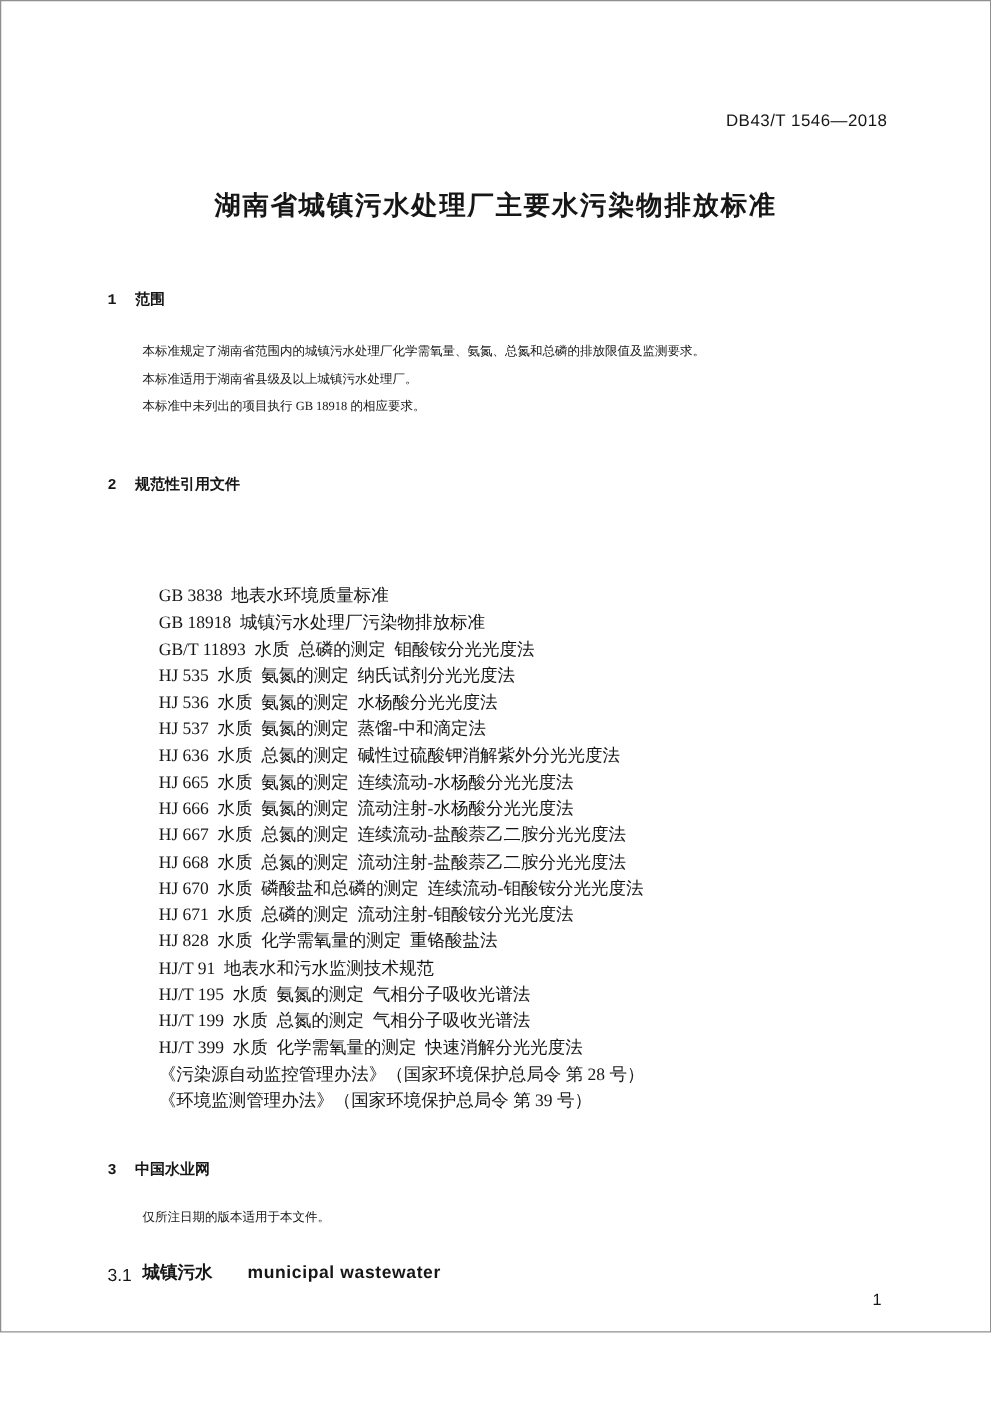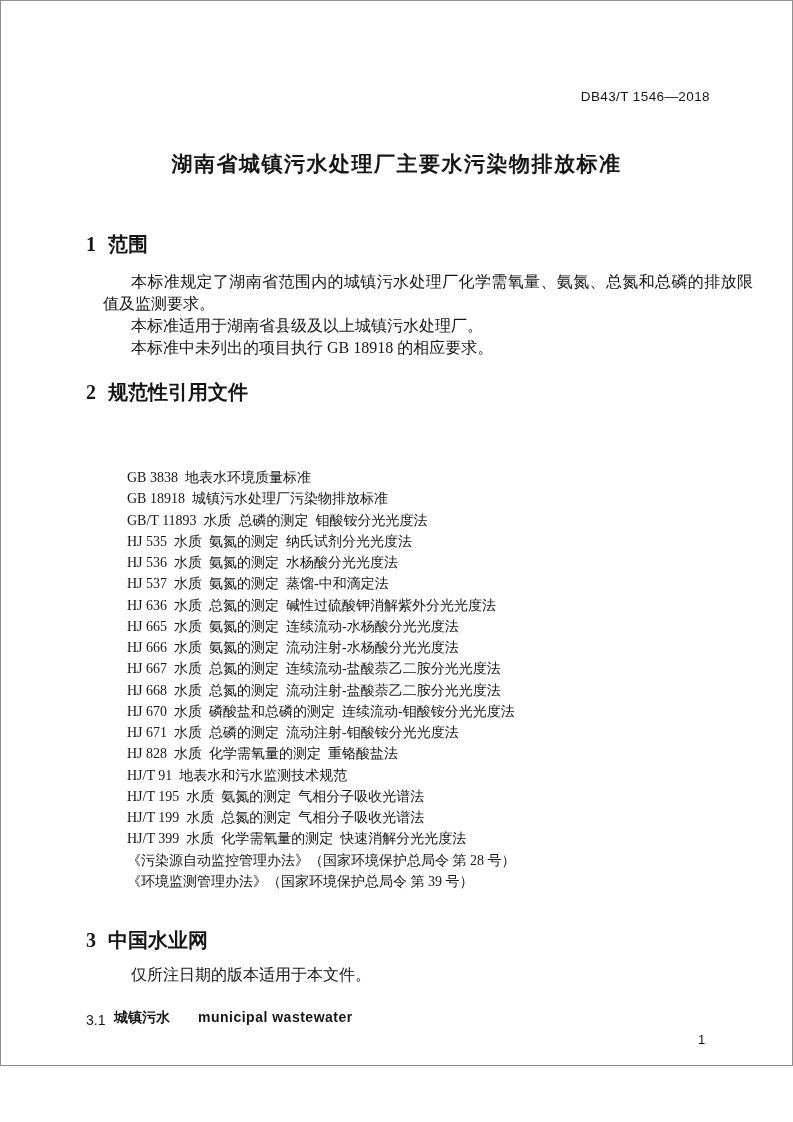--- a/index.html
+++ b/index.html
@@ -19,30 +19,30 @@
     font-size: 13.5px; letter-spacing: 0.4px;
   }
   .doc-title {
     position: absolute; top: 149px; left: 0; width: 100%;
     text-align: center;
     font-family: "Liberation Sans", "DejaVu Sans", sans-serif;
     font-weight: bold; font-size: 21px; letter-spacing: 1.5px;
   }
   .sec-heading {
     position: absolute; left: 85px;
-    font-family: Liberation Serif, serif;
-    font-weight: bold; font-size: 20px;
+    font-family: Liberation Mono, monospace;
+    font-weight: bold; font-size: 12px;
   }
   .sec-heading .num { display: inline-block; min-width: 22px; }
   #s1-heading { top: 230px; }
   #s2-heading { top: 378px; }
   #s3-heading { top: 926px; }
   .body-block {
-    position: absolute; left: 102px; width: 650px;
-    font-size: 16px; line-height: 22px; text-align: justify;
+    position: absolute; left: 85px; width: 650px;
+    font-size: 10px; line-height: 22px; text-align: justify;
   }
   .body-block p { text-indent: 28px; }
   #s1-body { top: 270px; }
   #s2-intro { top: 420px; }
   #s3-intro { top: 963px; }
   .ref-list {
     position: absolute; left: 126px; top: 466px;
     list-style: none; font-size: 14px; line-height: 21.25px;
     white-space: pre;
   }

